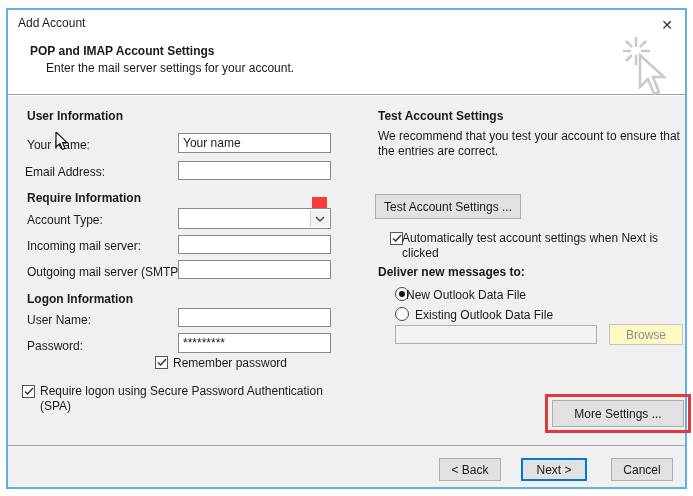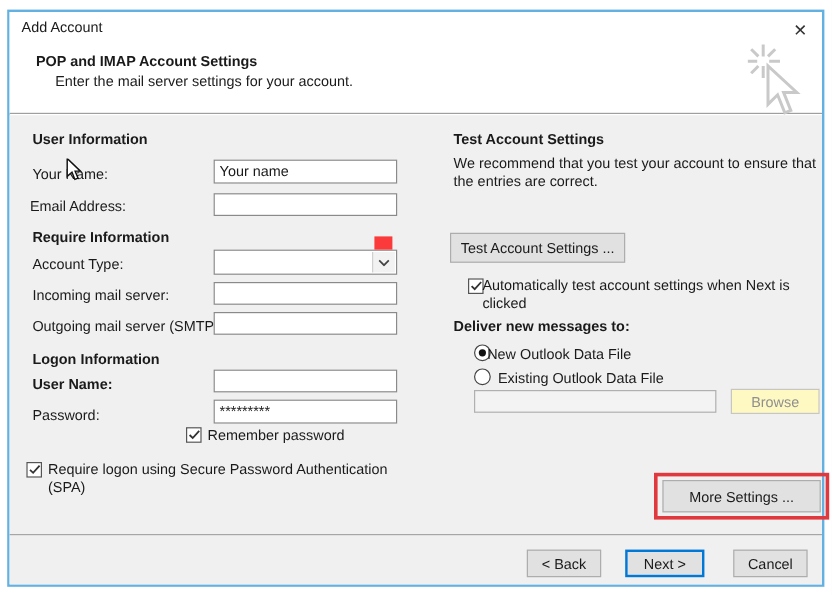--- a/index.html
+++ b/index.html
@@ -103,21 +103,21 @@
     <div class="red-marker" style="left:304px; top:101px; width:15px; height:11px;"></div>
 
     <span class="lbl" style="left:19px; top:143px;">Incoming mail server:</span>
     <input class="tb" style="left: 170px; top: 139px; width: 153px; height: 19px;" value="">
 
     <span class="lbl" style="left:19px; top:169px;">Outgoing mail server (SMTP):</span>
     <input class="tb" style="left: 170px; top: 164px; width: 153px; height: 19px;" value="">
 
     <div class="section-h" style="left:19px; top:196px;">Logon Information</div>
 
-    <span class="lbl" style="left:19px; top:217px;font-weight:bold;">User Name:</span>
+    <span class="lbl" style="left:19px; top:217px;">User Name:</span>
     <input class="tb" style="left: 170px; top: 212px; width: 153px; height: 19px;" value="">
 
     <span class="lbl" style="left:19px; top:243px;">Password:</span>
     <input class="tb" style="left: 170px; top: 237px; width: 153px;" value="*********">
 
     <span class="cb" style="left:147px; top:260px;">
       <svg width="10" height="9" viewBox="0 0 10 9">
         <polyline points="1,4.5 3.6,7 9,1" fill="none" stroke="#333" stroke-width="1.5"></polyline>
       </svg>
     </span>

